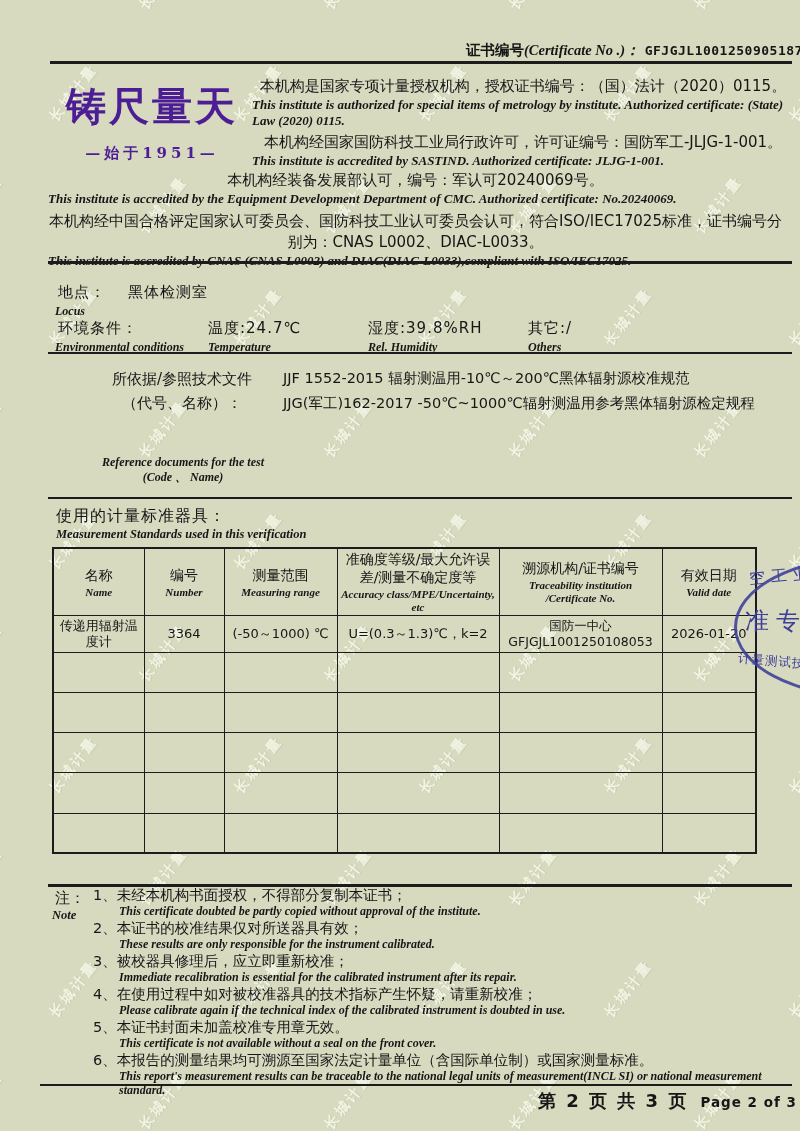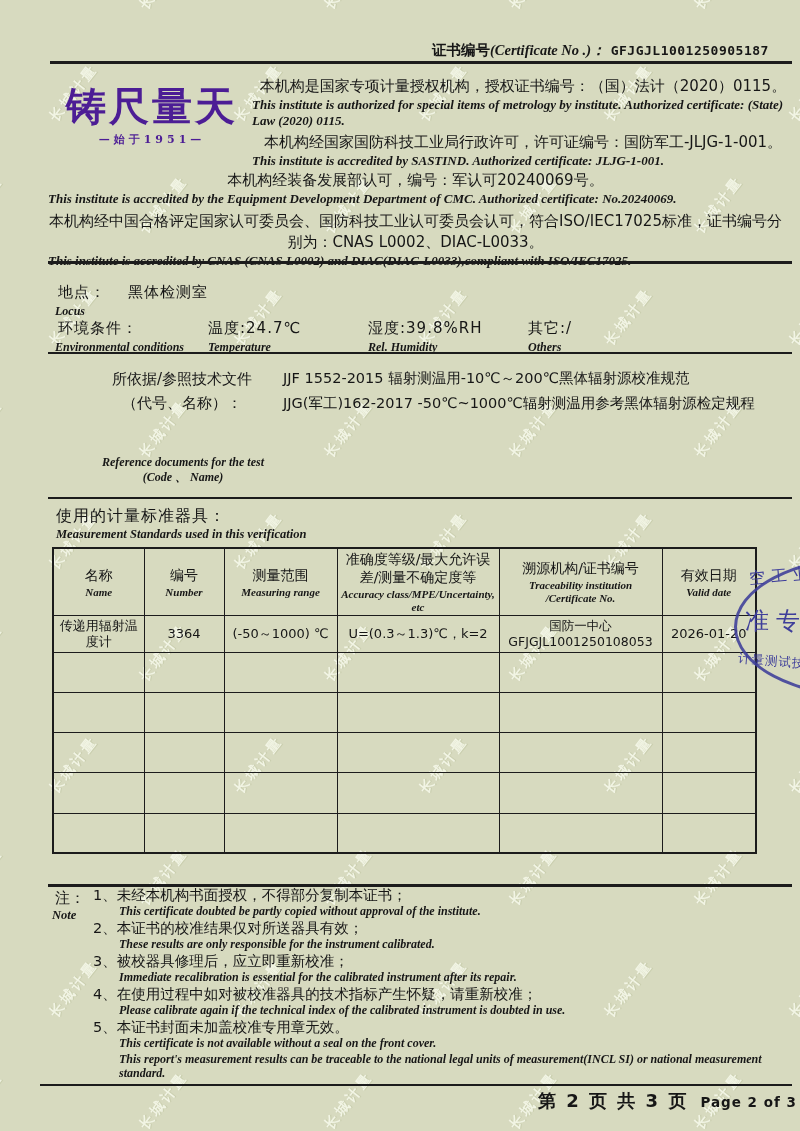--- a/index.html
+++ b/index.html
@@ -19,28 +19,28 @@
     text-shadow:1px 1px 0 rgba(186,192,156,0.45);
     transform:rotate(-52deg);
     white-space:nowrap;
   }
   .layer { position:absolute; z-index:1; }
   .rule { position:absolute; z-index:1; background:#1c1c1c; }
   .en { font-family:"Liberation Serif", serif; font-style:italic; font-weight:bold; }
 
   
   #cert-line { top:40px; left:432px; white-space:nowrap; }
-  #cert-line .cn-label { font-weight:bold; font-size:14.5px; }
+  #cert-line .cn-label { font-weight:bold; font-size:14.5px;margin-left:34px; }
   #cert-line .en-label { font-size:14.5px; }
   #cert-line .cert-no { font-weight:bold; font-size:13px; letter-spacing:0.5px; font-family:"DejaVu Sans Mono", monospace; }
 
   
   #logo { top:80px; left:52px; width:200px; text-align:center; color:#4c1d95; }
   #logo .logo-title { font-family:"DejaVu Serif", serif; font-weight:bold; font-size:40px; letter-spacing:3px; line-height:52px; }
-  #logo .logo-sub { font-family:"DejaVu Serif", serif; font-weight:bold; font-size:11px; letter-spacing:4px; }
+  #logo .logo-sub { font-family:"DejaVu Serif", serif; font-weight:bold; font-size:15px; letter-spacing:4px; margin-top:12px; }
 
   
   #acc-right { top:72px; left:252px; width:542px; }
   #acc-full  { top:166px; left:48px; width:735px; }
   .acc .p-cn { font-size:15px; line-height:21px; margin-top:4px;text-align:center; }
   .acc .p-en { font-size:13px; line-height:15.5px; margin-bottom:3px; }
 
   
   .field-cn { position:absolute; font-size:15px; letter-spacing:1px; white-space:nowrap; }
   .field-en { position:absolute; font-size:12px; white-space:nowrap; }
@@ -315,20 +315,21 @@
     </div>
   <div>
       <div class="n-cn">4、在使用过程中如对被校准器具的技术指标产生怀疑，请重新校准；</div>
       <div class="n-en en">Please calibrate again if the technical index of the calibrated instrument is doubted in use.</div>
     </div>
   <div>
       <div class="n-cn">5、本证书封面未加盖校准专用章无效。</div>
       <div class="n-en en">This certificate is not available without a seal on the front cover.</div>
     </div>
   <div>
+      <div class="n-cn">6、本报告的测量结果均可溯源至国家法定计量单位（含国际单位制）或国家测量标准。</div>
       <div class="n-en en">This report's measurement results can be traceable to the national legal units of measurement(INCL SI) or national measurement standard.</div>
     </div>
 </div>
 <div class="rule" style="top:1084px;left:40px;width:752px;height:2px;"></div>
 
 <div class="layer" id="footer">
   <span class="f-cn">第 2 页 共 3 页</span><span class="f-en">Page 2 of 3</span>
 </div>
 
 </body></html>

